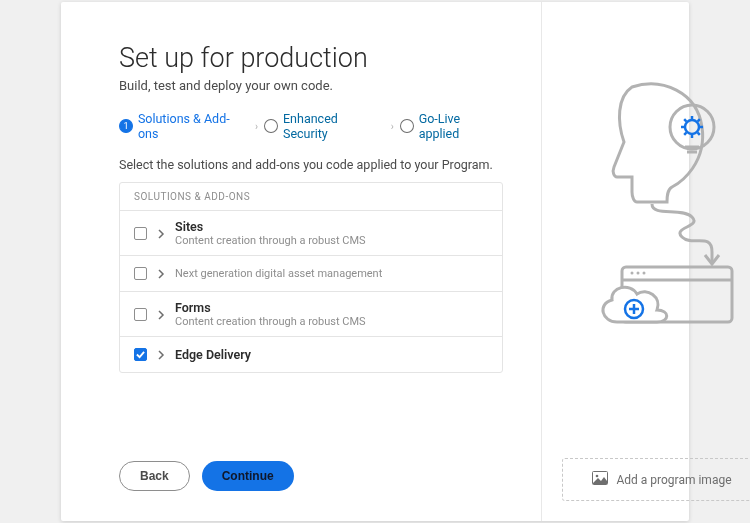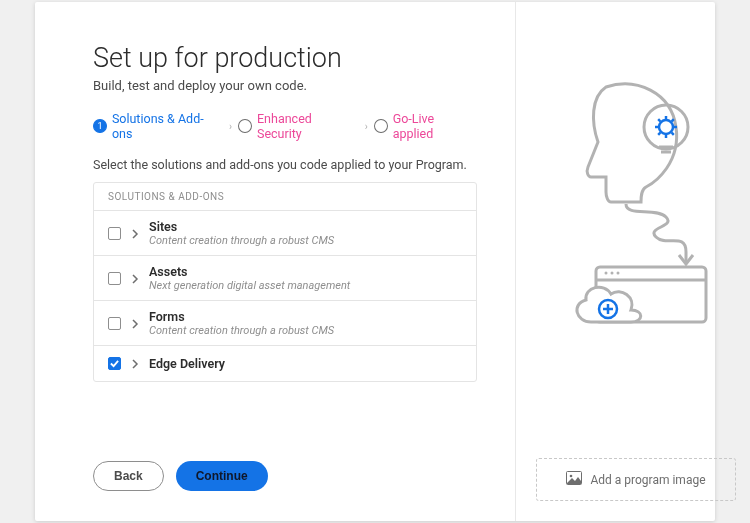--- a/index.html
+++ b/index.html
@@ -5,21 +5,21 @@
   * { box-sizing: border-box; margin: 0; padding: 0; }
   body {
     font-family: -apple-system, BlinkMacSystemFont, "Segoe UI", Roboto, sans-serif;
     background: #f0f0f0;
     width: 750px;
     height: 523px;
     overflow: hidden;
   }
   .modal {
     background: #fff;
-    width: 680px;
+    width: 628px;
     height: 519px;
     margin: 2px auto;
     border-radius: 2px;
     box-shadow: 0 1px 4px rgba(0,0,0,0.15);
     display: flex;
     position: relative;
   }
   .left-pane {
     flex: 0 0 480px;
     padding: 40px 38px 30px 58px;
@@ -50,21 +50,21 @@
     display: flex;
     align-items: center;
     gap: 6px;
     margin-bottom: 16px;
     font-size: 12.5px;
   }
   .step {
     display: flex;
     align-items: center;
     gap: 5px;
-    color: #ec4899;
+    color: #0369a1;
   }
   .step.active { color: #1473e6; }
   .step-num {
     width: 14px;
     height: 14px;
     border-radius: 50%;
     border: 1.5px solid #6e6e6e;
     display: inline-flex;
     align-items: center;
     justify-content: center;
@@ -123,21 +123,20 @@
   }
   .row-body { flex: 1; }
   .row-title {
     font-size: 12.5px;
     font-weight: 600;
     color: #2c2c2c;
   }
   .row-desc {
     font-size: 11px;
     color: #8e8e8e;
-    font-style: italic;
   }
   .button-row {
     margin-top: auto;
     display: flex;
     gap: 12px;
     padding-top: 24px;
   }
   .btn {
     padding: 7px 20px;
     border-radius: 16px;
@@ -221,21 +220,20 @@
       <div class="list-row">
         <span class="checkbox">
           
         </span>
         <span class="chevron">
           <svg width="8" height="10" viewBox="0 0 8 10">
               <path d="M2 1 L6 5 L2 9" stroke="#6e6e6e" stroke-width="1.5" fill="none"></path>
             </svg>
         </span>
         <div class="row-body">
-          <div class="row-title">Assets</div>
           <div class="row-desc">Next generation digital asset management</div>
         </div>
       </div>
 
       <div class="list-row">
         <span class="checkbox">
           
         </span>
         <span class="chevron">
           <svg width="8" height="10" viewBox="0 0 8 10">

